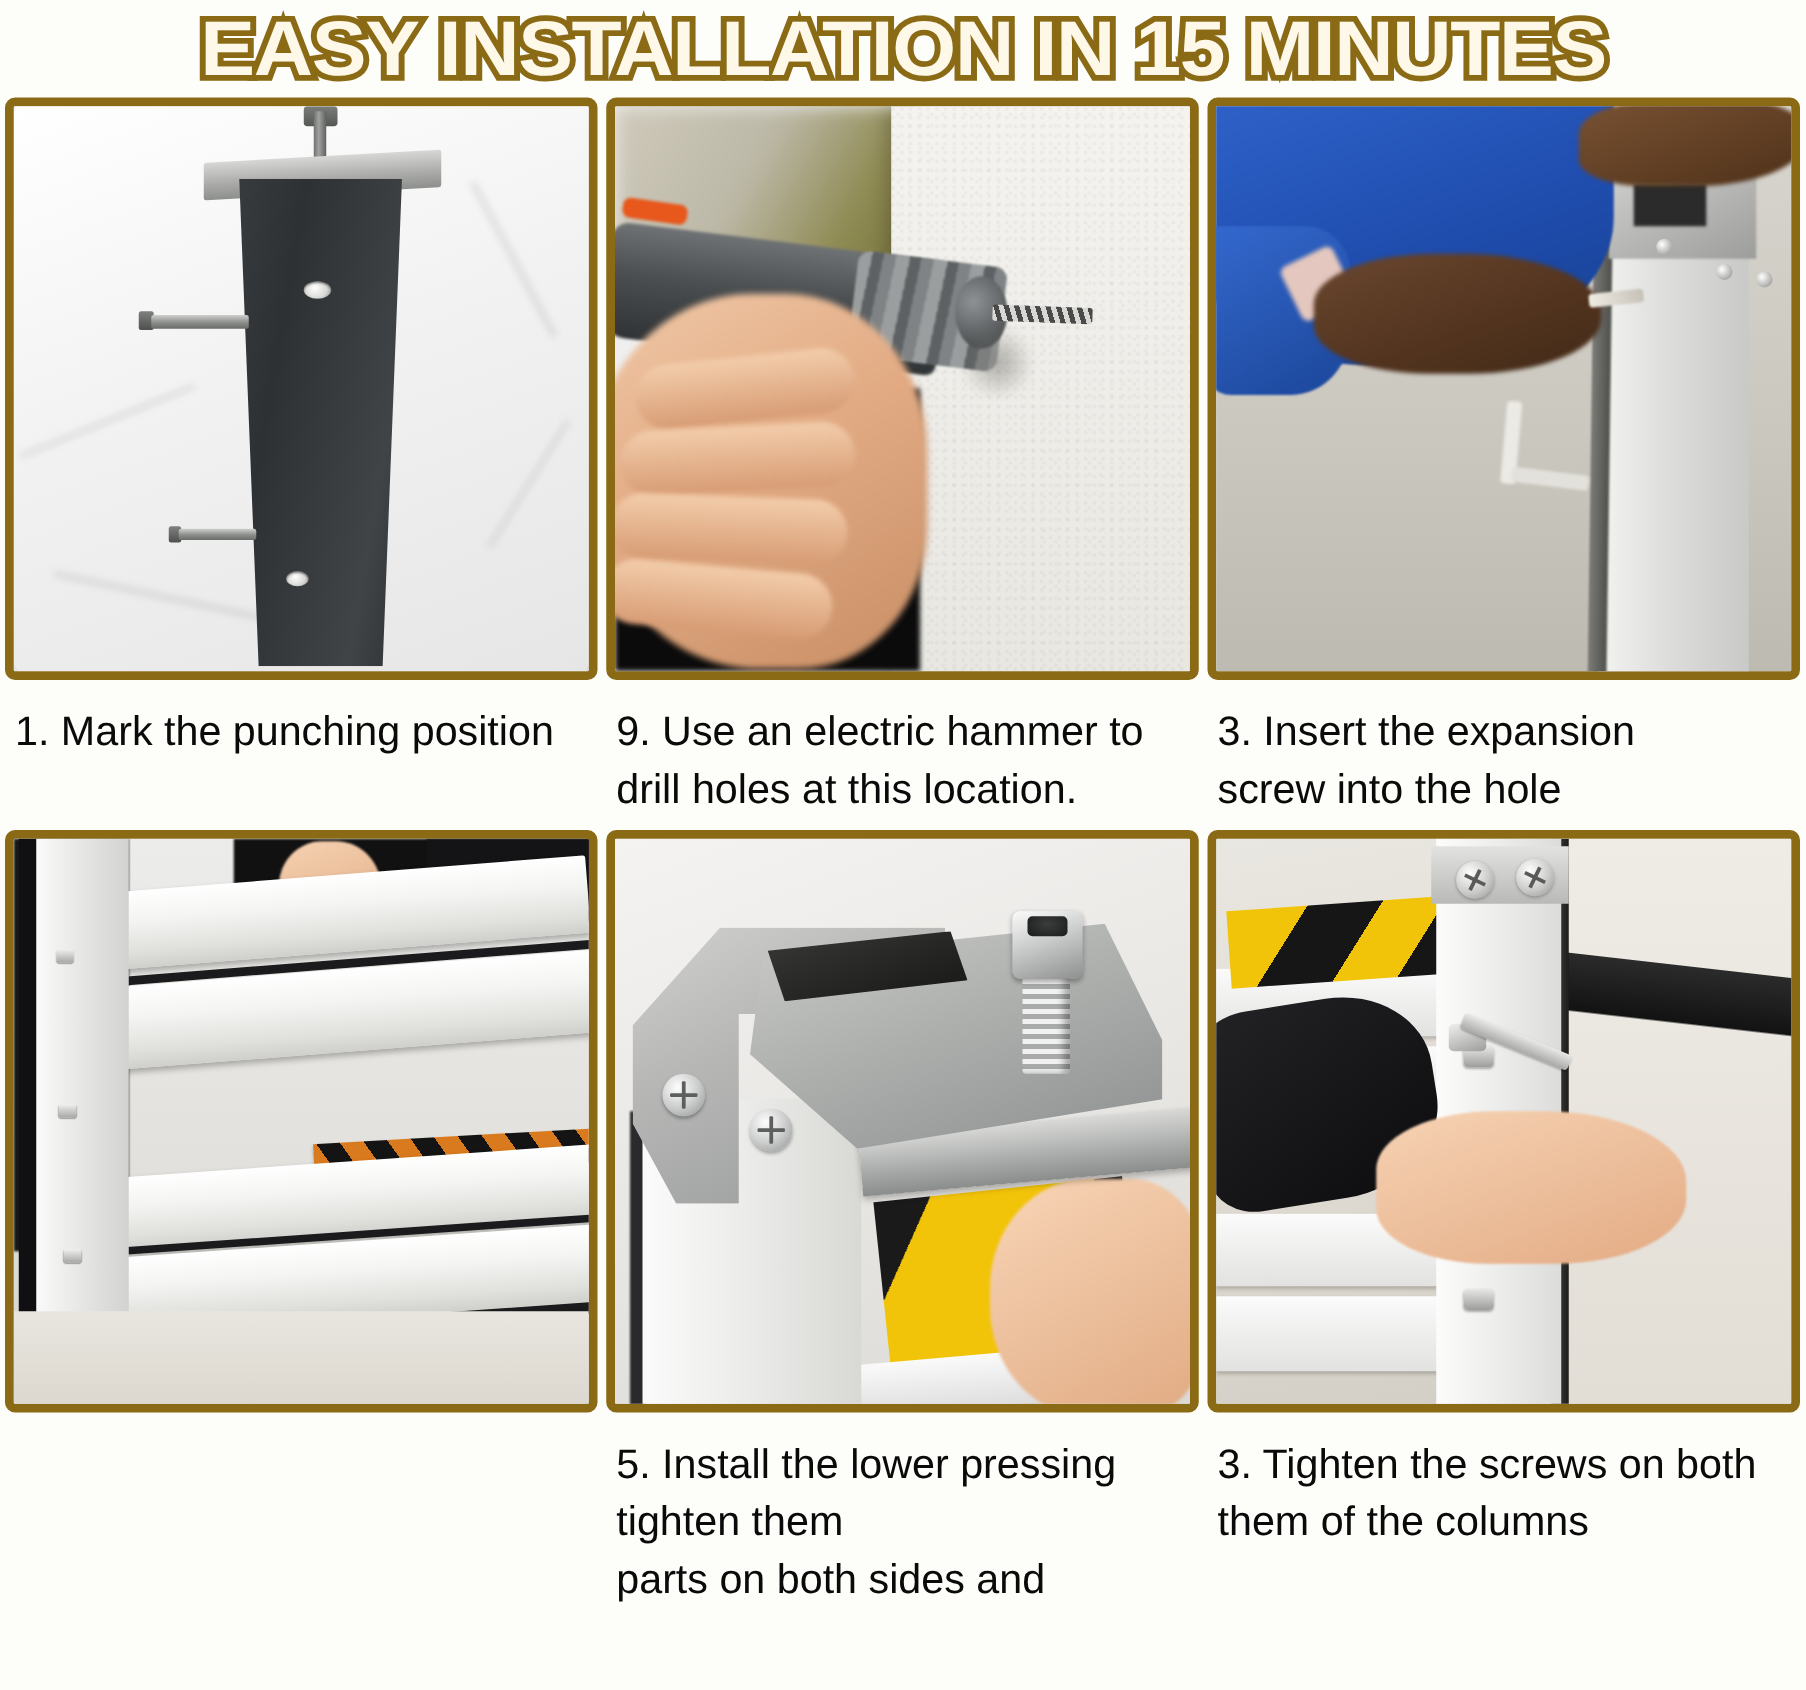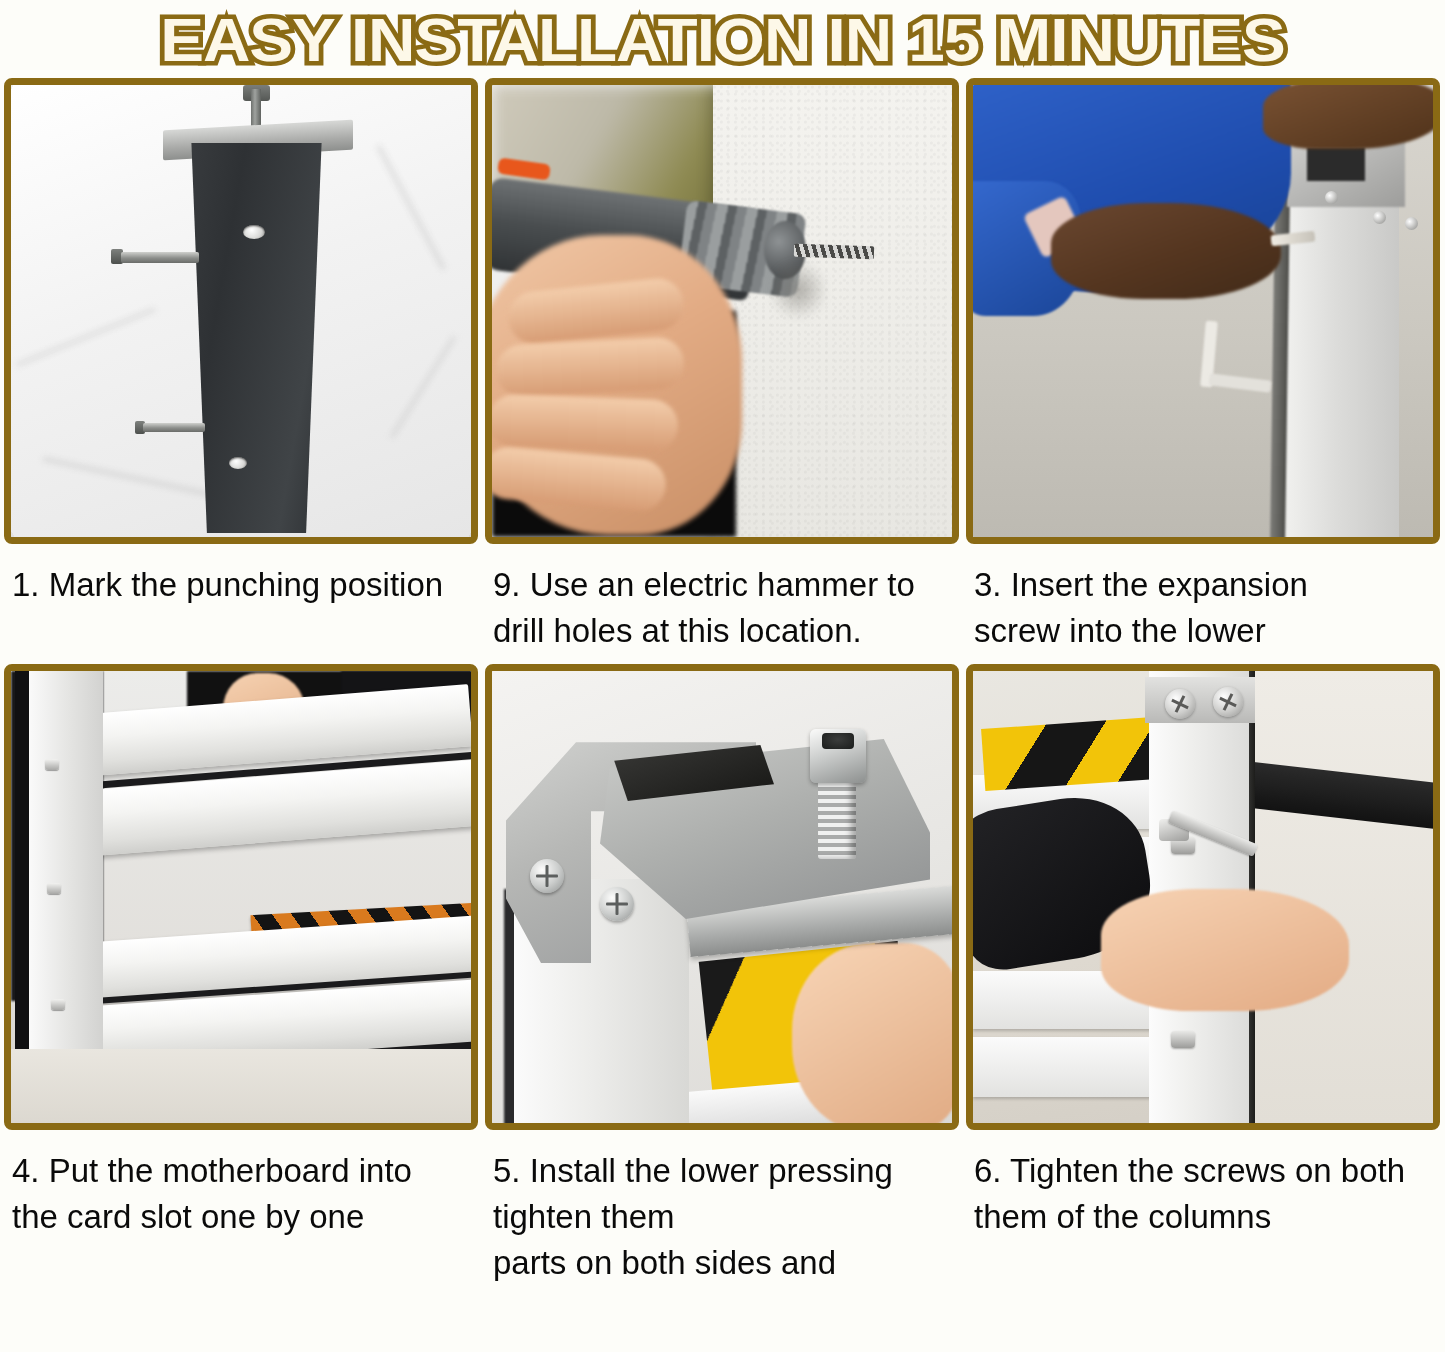--- a/index.html
+++ b/index.html
@@ -493,21 +493,21 @@
         <div class="p3-cuff"></div>
         <div class="p3-arm"></div>
         <div class="p3-hand-top"></div>
         <div class="p3-tool"></div>
         <div class="p3-allen"></div>
         <div class="p3-allen2"></div>
       </div>
     </div>
     <div class="caption">
       <span class="ln">3. Insert the expansion</span>
-      <span class="ln">screw into the lower</span>
+      <span class="ln">screw into the hole</span>
     </div>
   </div>
 
   <div class="cell">
     <div class="photo">
       <div class="scene">
         <div class="p4-bg"></div>
         <div class="p4-black-top"></div>
         <div class="p4-person"></div>
         <div class="p4-hand"></div>
@@ -521,24 +521,20 @@
         <div class="p4-slotline" style="left:76px;top:314px;width:390px;height:6px;transform:rotate(-4deg);"></div>
         <div class="p4-slotline" style="left:76px;top:384px;width:392px;height:9px;transform:rotate(-4deg);"></div>
         <div class="p4-postdark"></div>
         <div class="p4-postwhite"></div>
         <div class="p4-screw" style="left:34px;top:88px;"></div>
         <div class="p4-screw" style="left:36px;top:212px;"></div>
         <div class="p4-screw" style="left:40px;top:328px;"></div>
         <div class="p4-floor"></div>
       </div>
     </div>
-    <div class="caption">
-      <span class="ln">4. Put the motherboard into</span>
-      <span class="ln">the card slot one by one</span>
-    </div>
   </div>
 
   <div class="cell">
     <div class="photo">
       <div class="scene">
         <div class="p5-bg"></div>
         <div class="p5-yellow"></div>
         <div class="p5-boardlow"></div>
         <div class="p5-hand"></div>
         <div class="p5-coldark"></div>
@@ -579,18 +575,18 @@
         <div class="p6-screwx" style="left:240px;top:16px;"></div>
         <div class="p6-boltsm" style="left:198px;top:166px;"></div>
         <div class="p6-boltsm" style="left:198px;top:360px;"></div>
         <div class="p6-sleeve"></div>
         <div class="p6-arm"></div>
         <div class="p6-wrenchhead"></div>
         <div class="p6-wrench"></div>
       </div>
     </div>
     <div class="caption">
-      <span class="ln">6. Tighten the screws on both</span>
+      <span class="ln">3. Tighten the screws on both</span>
       <span class="ln">them of the columns</span>
     </div>
   </div>
 
 </div>
 
 </body></html>

